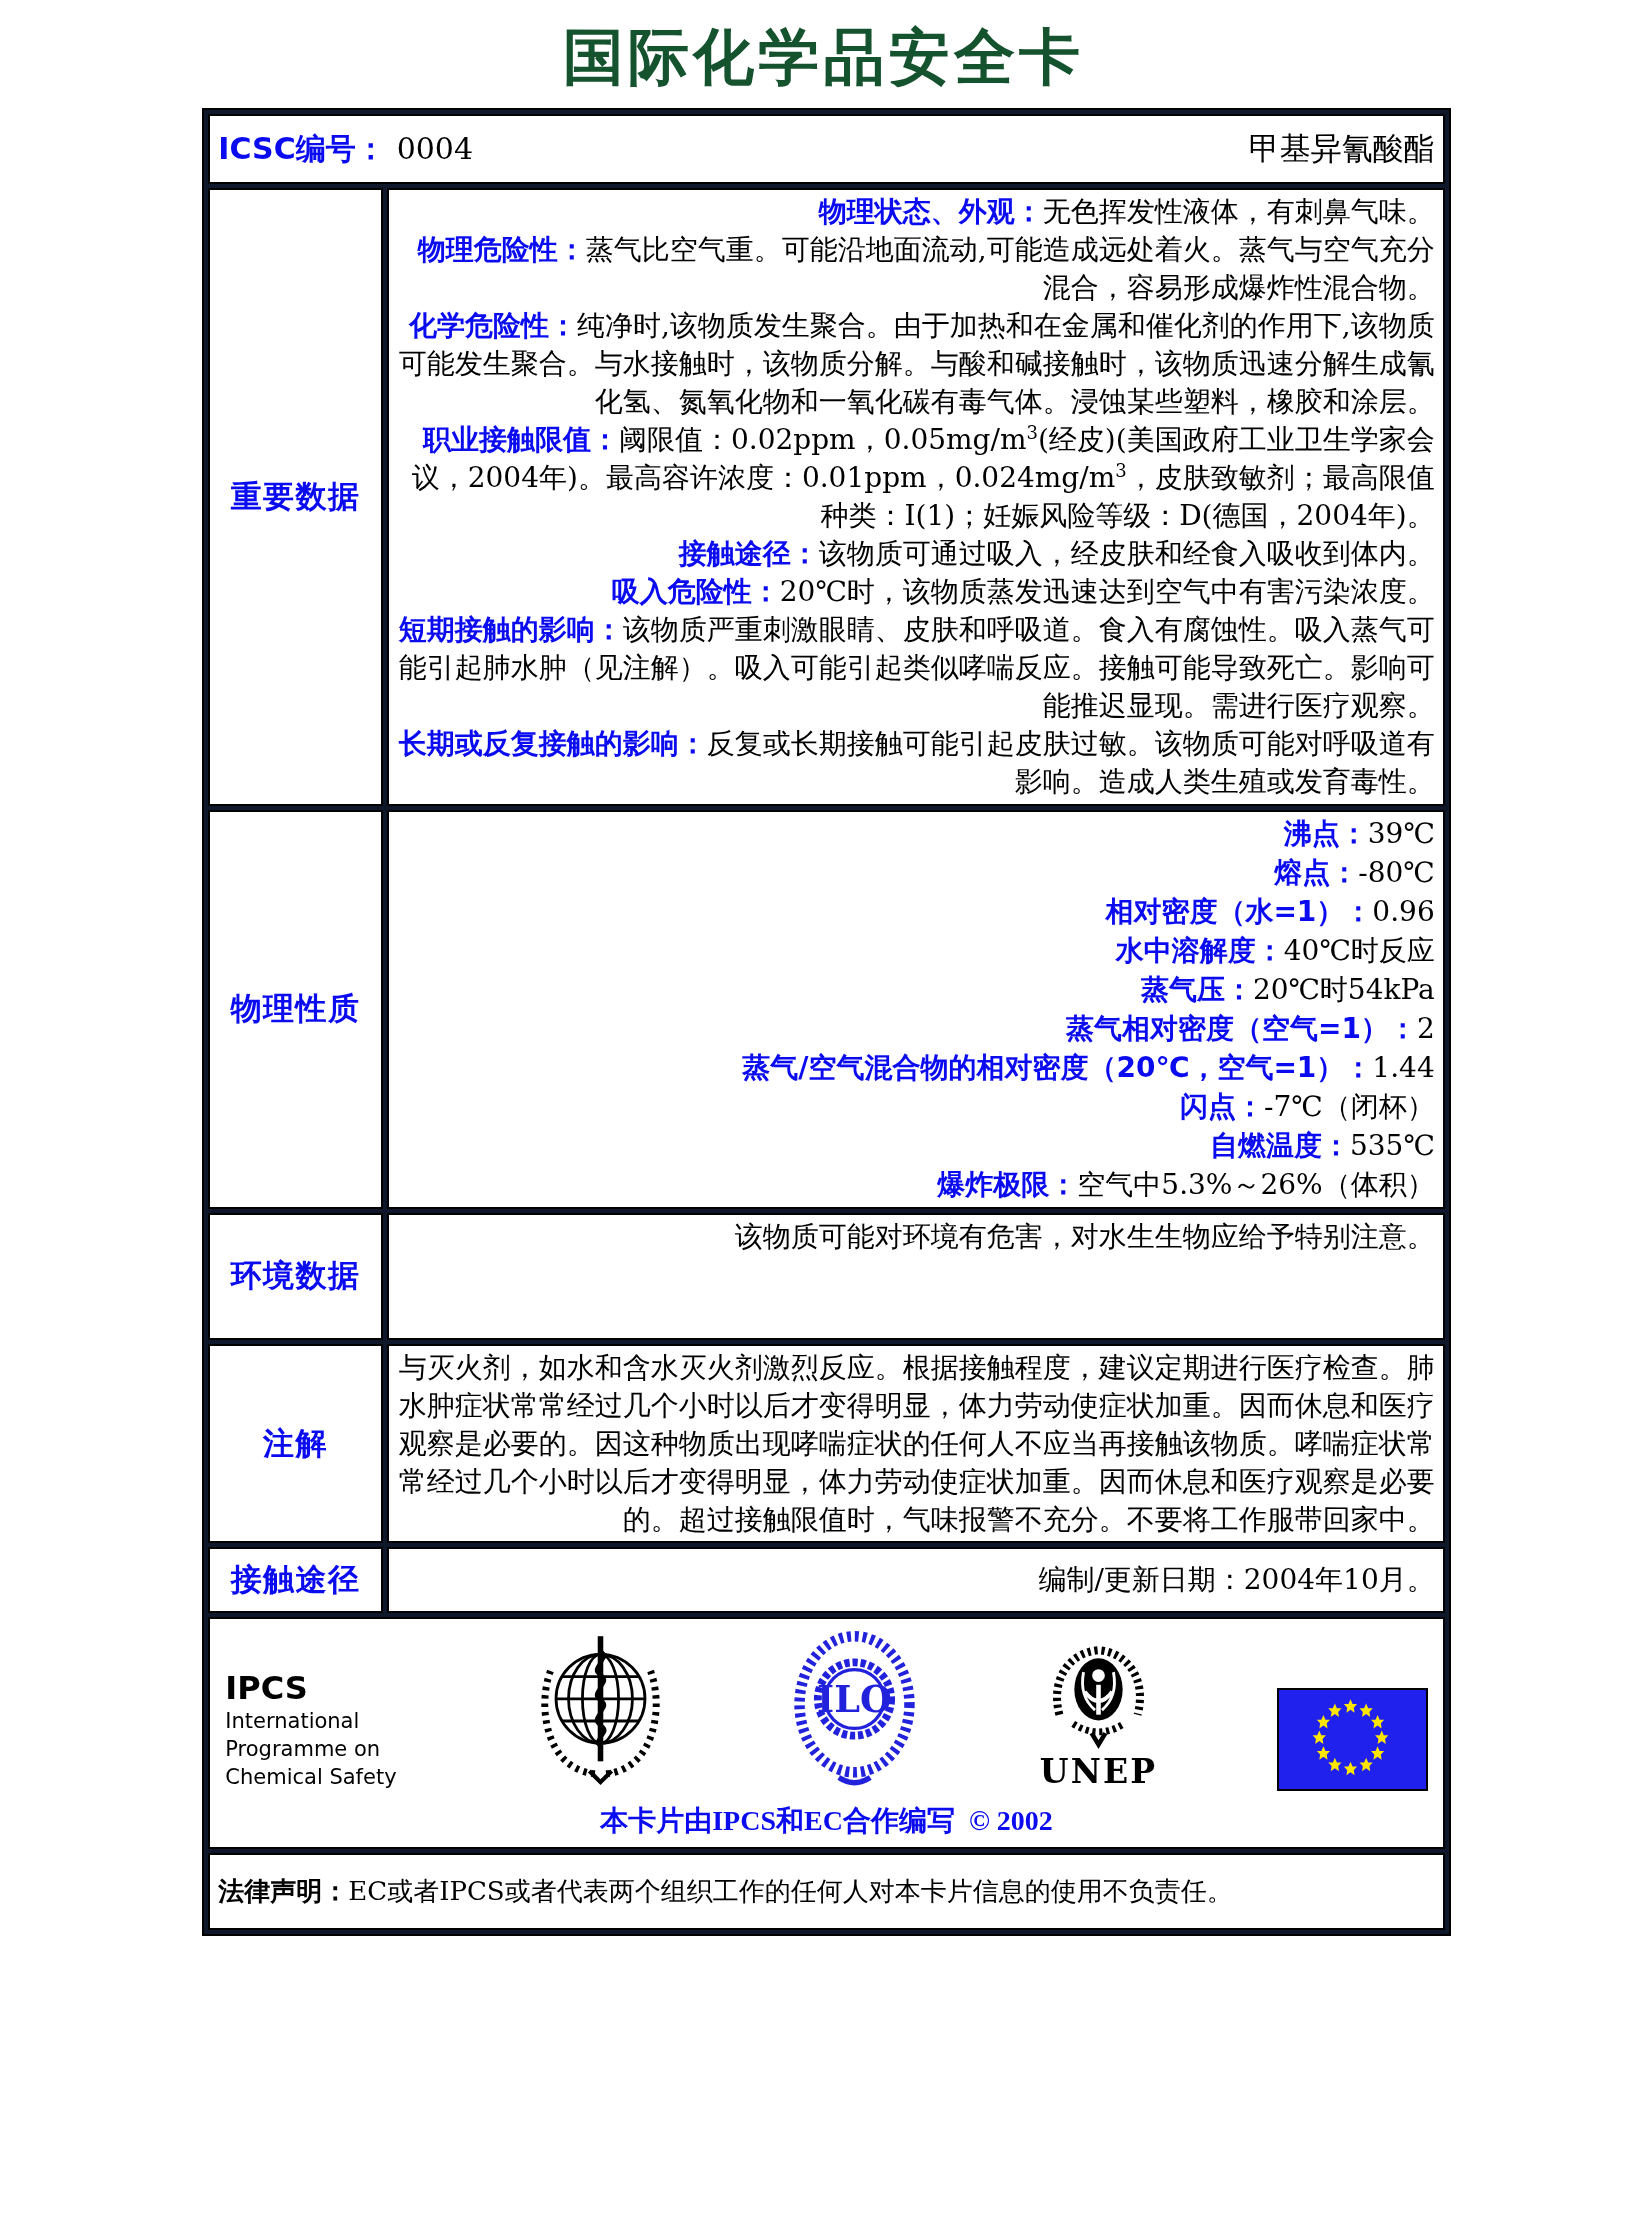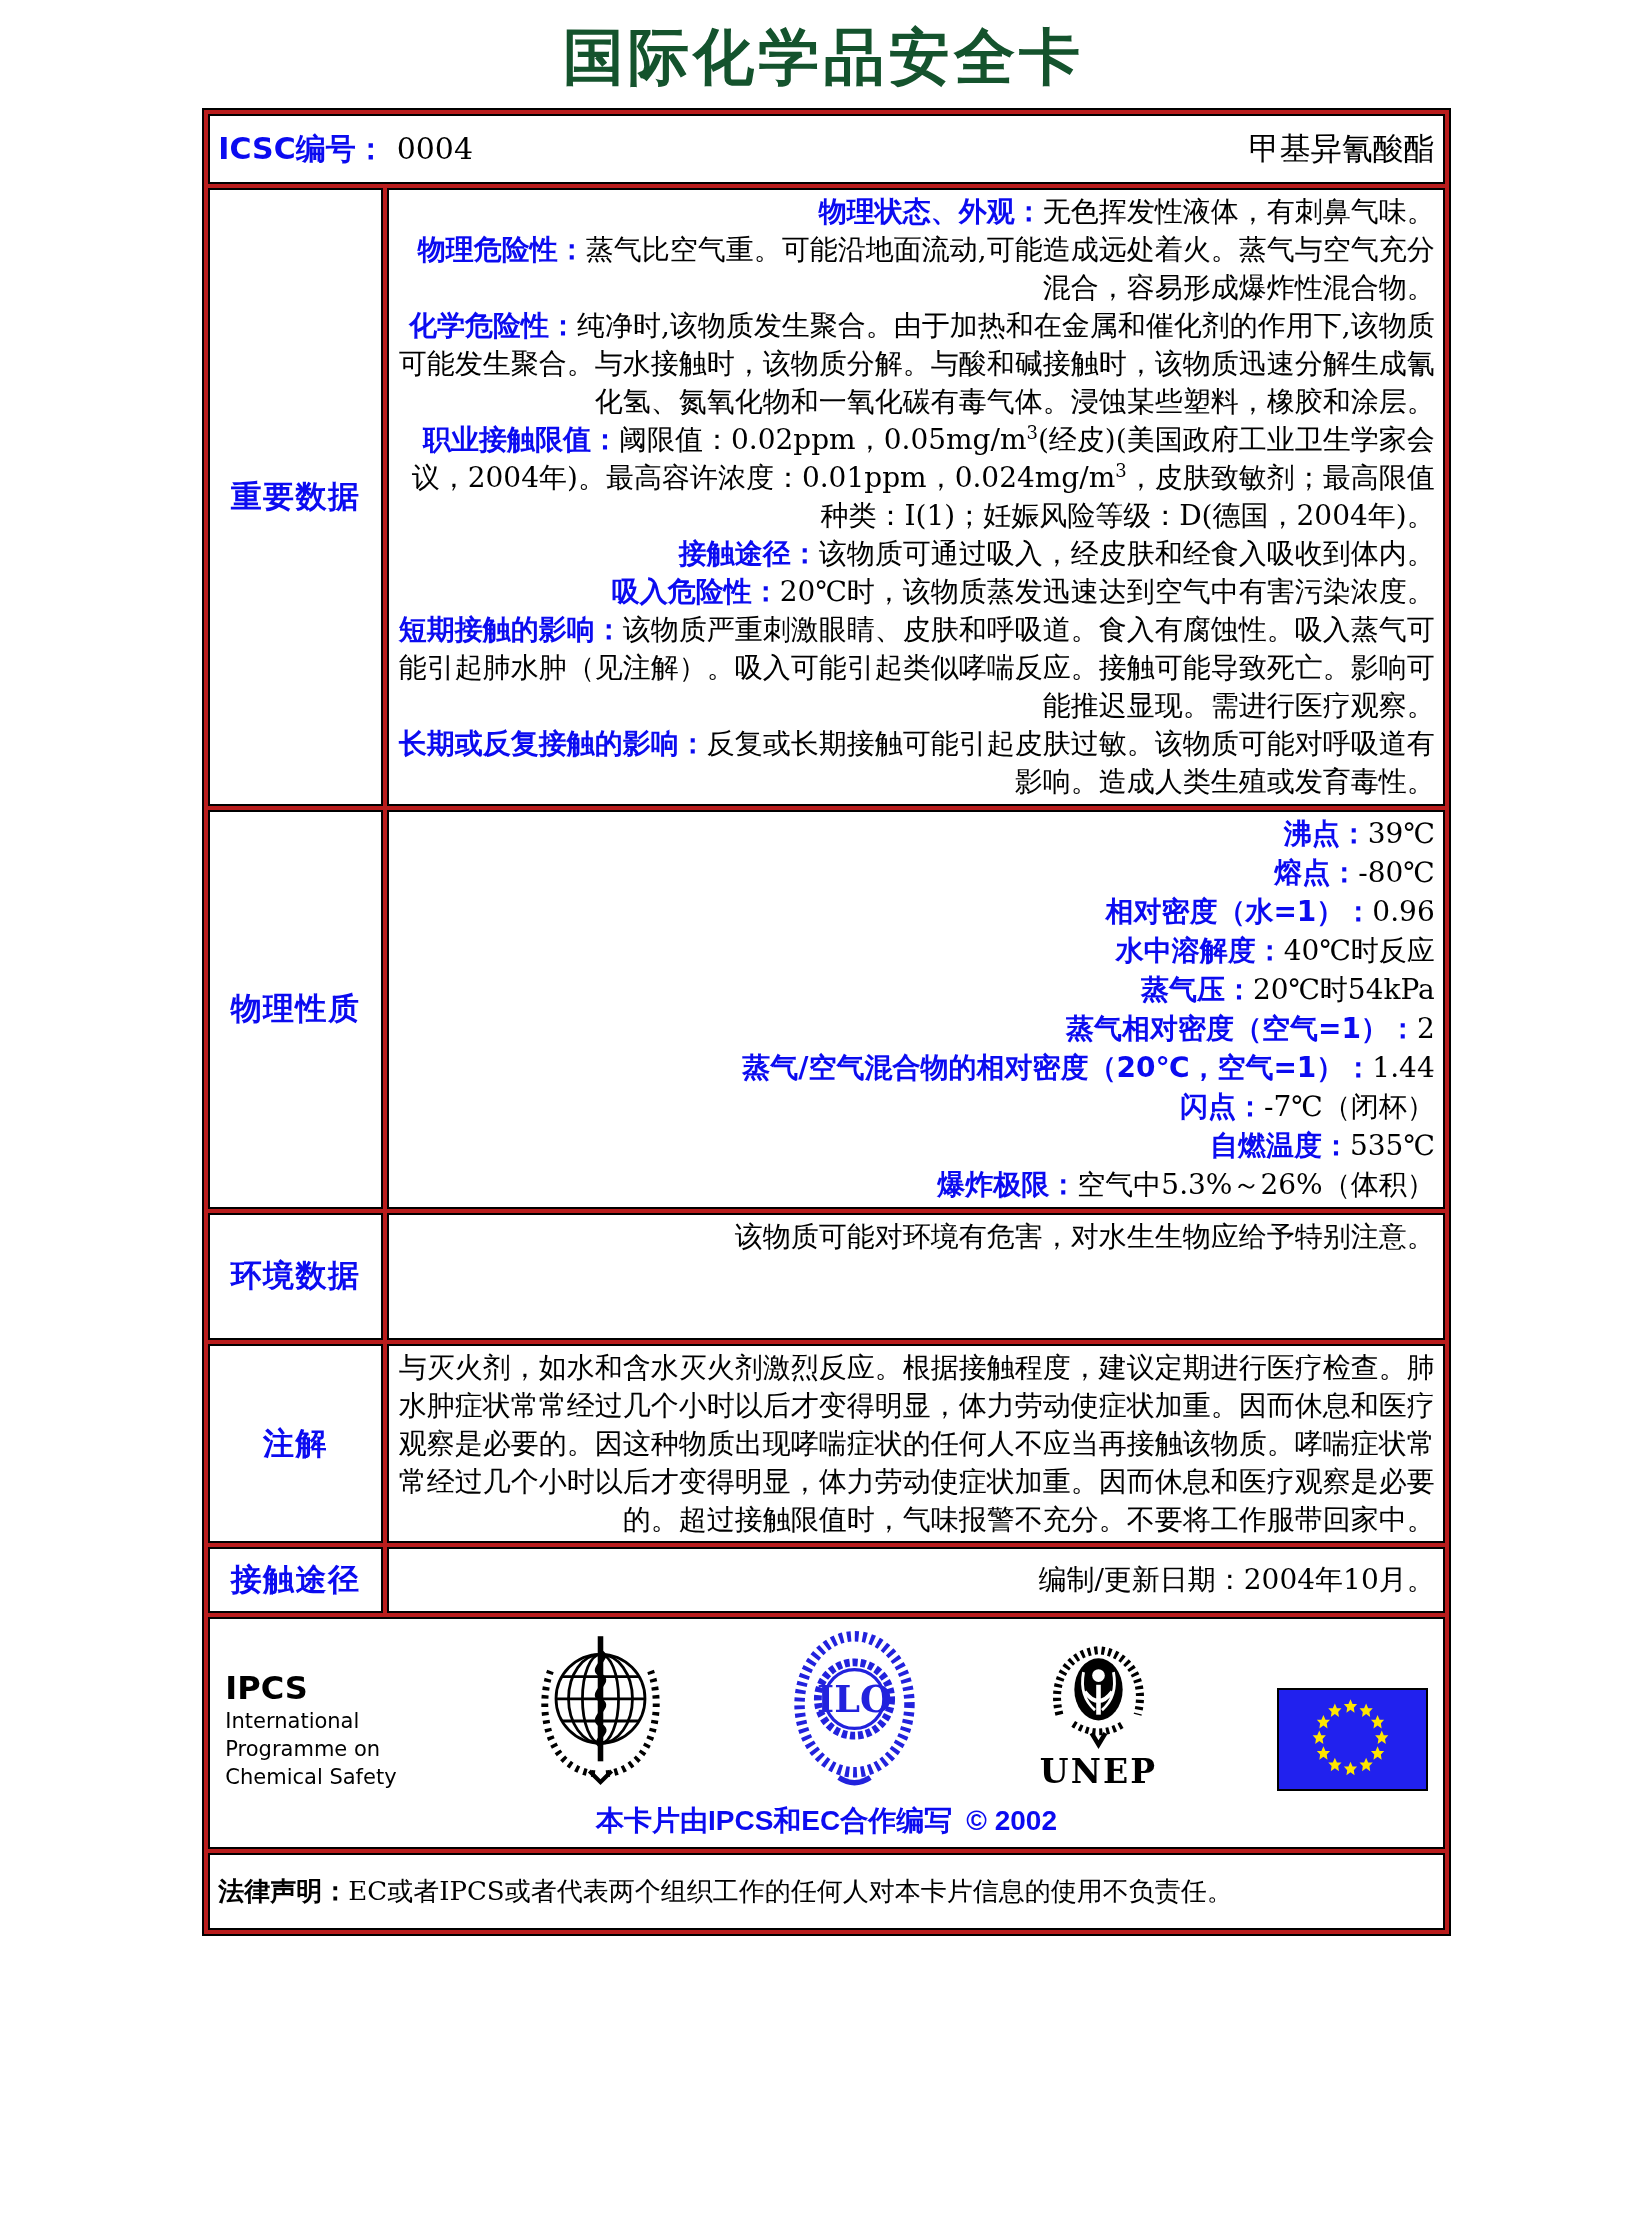--- a/index.html
+++ b/index.html
@@ -1,20 +1,20 @@
 <!DOCTYPE html>
 <html style="font-size:11px"><head>
 <meta charset="utf-8">
 <style>
   html,body{margin:0;padding:0;background:#fff;}
   body{width:1647px;height:2216px;position:relative;font-family:"DejaVu Serif",serif;color:#000;}
   .page-title{margin:16.7px 0 9.7px 0;text-align:center;font-family:"DejaVu Serif",serif;
     font-size:61px;font-weight:bold;color:#14532d;letter-spacing:4.2px;}
   table.card{border-collapse:separate;border-spacing:4.9px;border:2.8px solid #000;
-    width:1249px;margin:0 0 0 202px;background:#b91c1c;table-layout:fixed;}
+    width:1249px;margin:0 0 0 202px;background:#0f172a;table-layout:fixed;}
   td{border:2.1px solid #000;background:#fff;vertical-align:top;padding:2.8px 8.3px;}
   td.label-cell{vertical-align:middle;text-align:center;padding:10px;}
   .row-label{color:#0b0bf0;font-weight:bold;font-size:31px;font-family:"DejaVu Sans",sans-serif;letter-spacing:1.4px;}
   .hdr-cell{height:60px;vertical-align:middle;}
   .hdr-flex{display:flex;justify-content:space-between;align-items:center;}
   .hdr-label{color:#0b0bf0;font-weight:bold;font-size:30px;font-family:"DejaVu Sans",sans-serif;}
   .hdr-num{font-size:30px;margin-left:11px;}
   .chem-name{font-size:31px;}
   .kv{font-size:28px;line-height:38px;text-align:right;}
   .kv.phys{line-height:39px;}
@@ -25,21 +25,21 @@
   .addl-cell{height:39px;vertical-align:middle;margin-top:20px;}
   .logos-cell{padding:9.7px 15.3px 7px 15.3px;}
   .logos-strip{display:flex;align-items:flex-end;justify-content:space-between;}
   .ipcs-block{width:186px;font-family:"DejaVu Sans",sans-serif;}
   .ipcs-acronym{font-size:32px;font-weight:bold;}
   .ipcs-line{font-size:21px;line-height:28px;}
   .unep-block{text-align:center;}
   .unep-word{font-family:"DejaVu Serif",serif;font-weight:bold;font-size:33px;letter-spacing:2.1px;margin-top:-4.2px;}
   .eu-flag{width:147px;height:99px;background:#2121EE;border:2.1px solid #000;position:relative;}
   .credit-line{text-align:center;margin-top:11px;color:#0b0bf0;font-weight:bold;
-    font-family:Liberation Sans, sans-serif;font-size:28px;}
+    font-family:Liberation Serif, serif;font-size:28px;}
   .credit-line .copy{margin-left:14px;}
   .legal-cell{height:67px;vertical-align:middle;}
   .legal-line{font-size:26px;line-height:35px;}
   .legal-label{font-family:"DejaVu Sans",sans-serif;font-weight:bold;}
 </style>
 </head>
 <body>
 
 <h1 class="page-title">国际化学品安全卡</h1>
 

